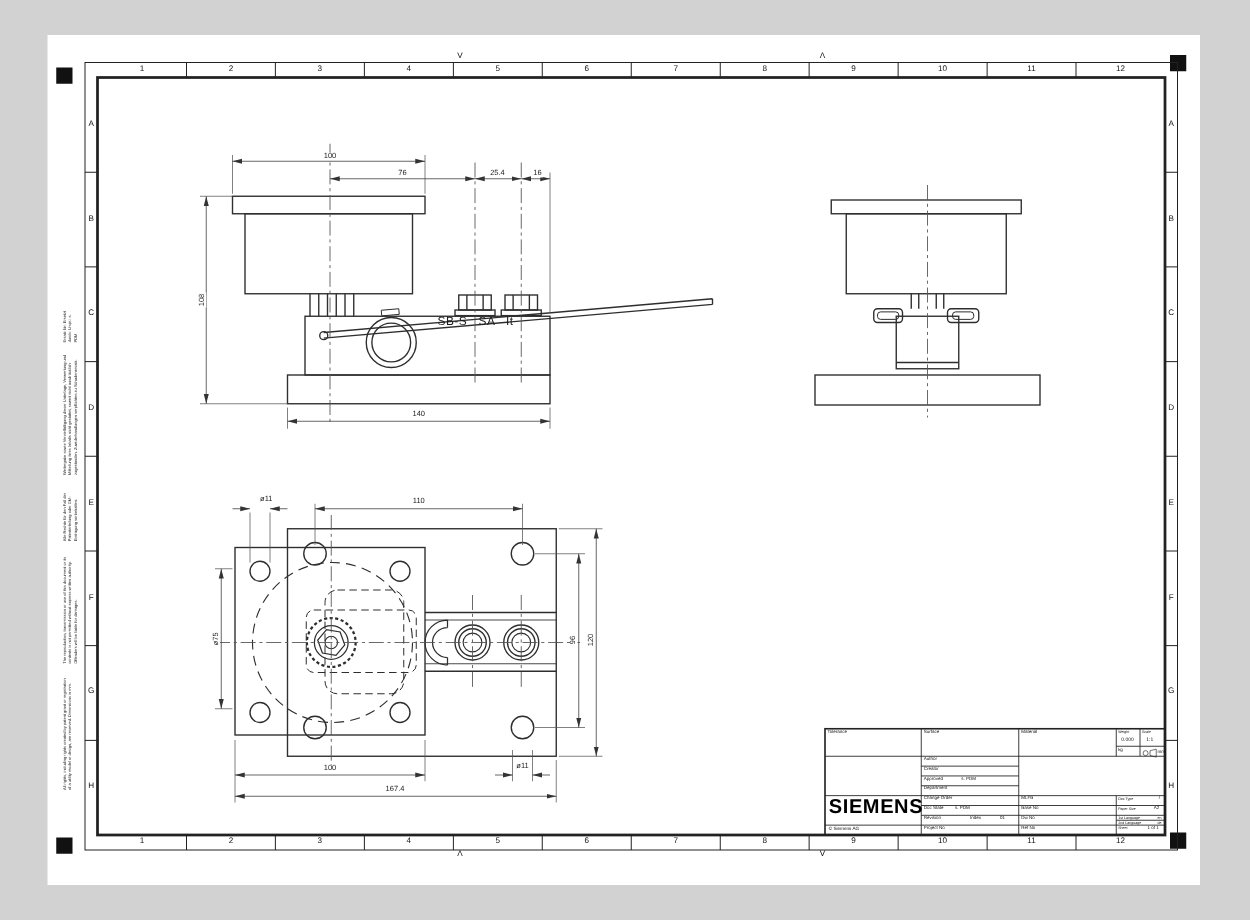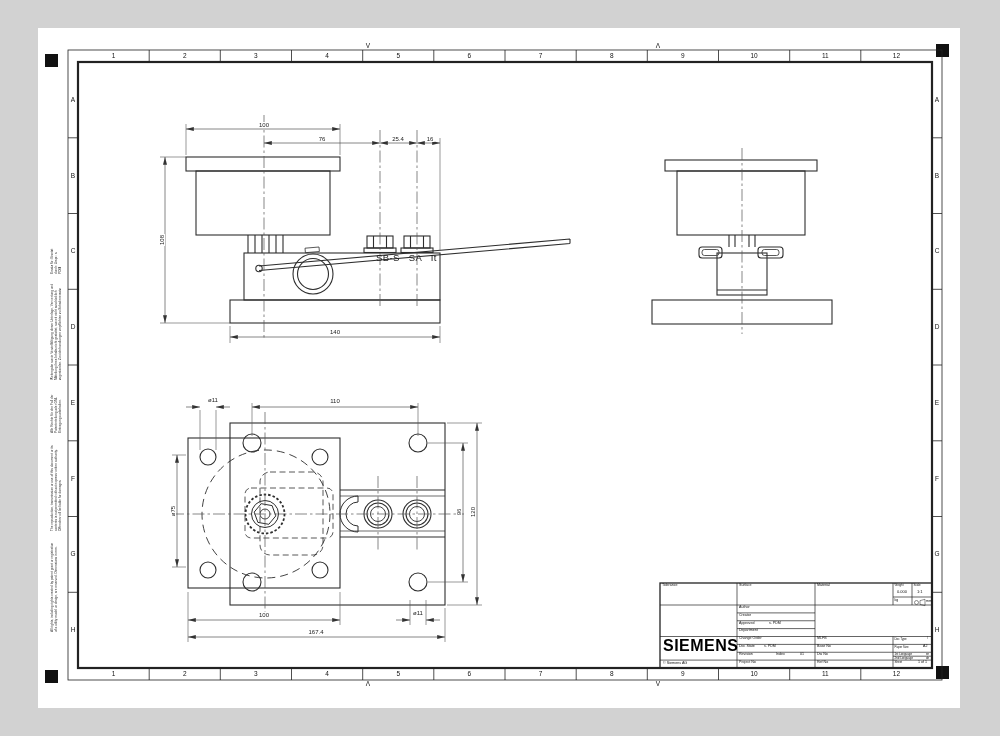--- a/index.html
+++ b/index.html
@@ -186,21 +186,21 @@
 <div class="note" style="top:383px;height:50px">Alle Rechte für den Fall der Patenterteilung oder GM-Eintragung vorbehalten.</div>
 <div class="note" style="top:438px;height:93px">The reproduction, transmission or use of this document or its contents is not permitted without express written authority. Offenders will be liable for damages.</div>
 <div class="note" style="top:542px;height:90px">All rights, including rights created by patent grant or registration of a utility model or design, are reserved. Dimensions in mm.</div>
 
 <span class="dim" style="left:264px;top:125px">100</span>
 <span class="dim" style="left:322px;top:139px">76</span>
 <span class="dim" style="left:398px;top:139px">25.4</span>
 <span class="dim" style="left:430px;top:139px">16</span>
 <span class="dim rot" style="left:162px;top:240px">108</span>
 <span class="dim" style="left:335px;top:332px">140</span>
-<span class="cell-label" style="left:376px;top:252px">SB-S SA It</span>
+<span class="cell-label" style="left:350px;top:252px">SB-S SA It</span>
 
 <span class="dim" style="left:213px;top:400px">ø11</span>
 <span class="dim" style="left:335px;top:401px">110</span>
 <span class="dim rot" style="left:173px;top:511px">ø75</span>
 <span class="dim rot" style="left:459px;top:512px">96</span>
 <span class="dim rot" style="left:473px;top:512px">120</span>
 <span class="dim" style="left:264px;top:615px">100</span>
 <span class="dim" style="left:418px;top:613px">ø11</span>
 <span class="dim" style="left:316px;top:632px">167.4</span>
 

